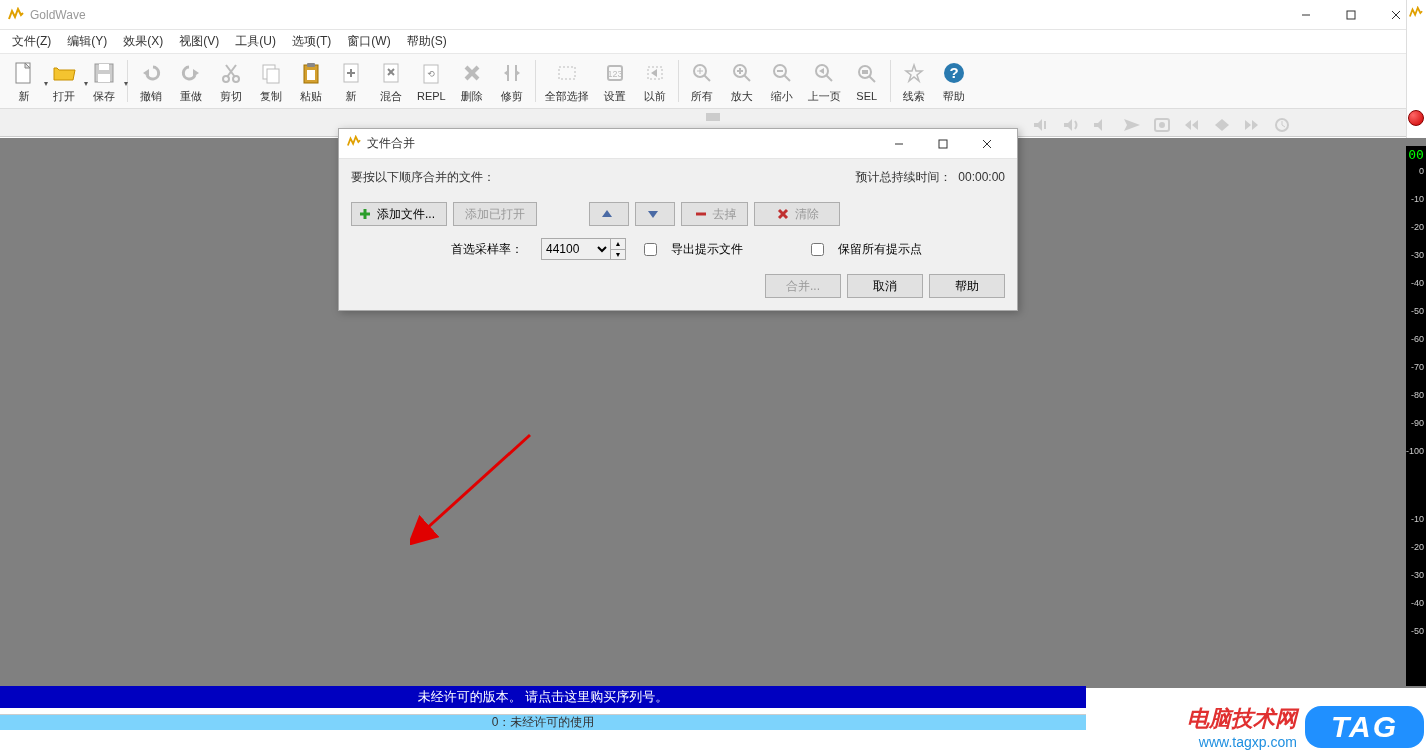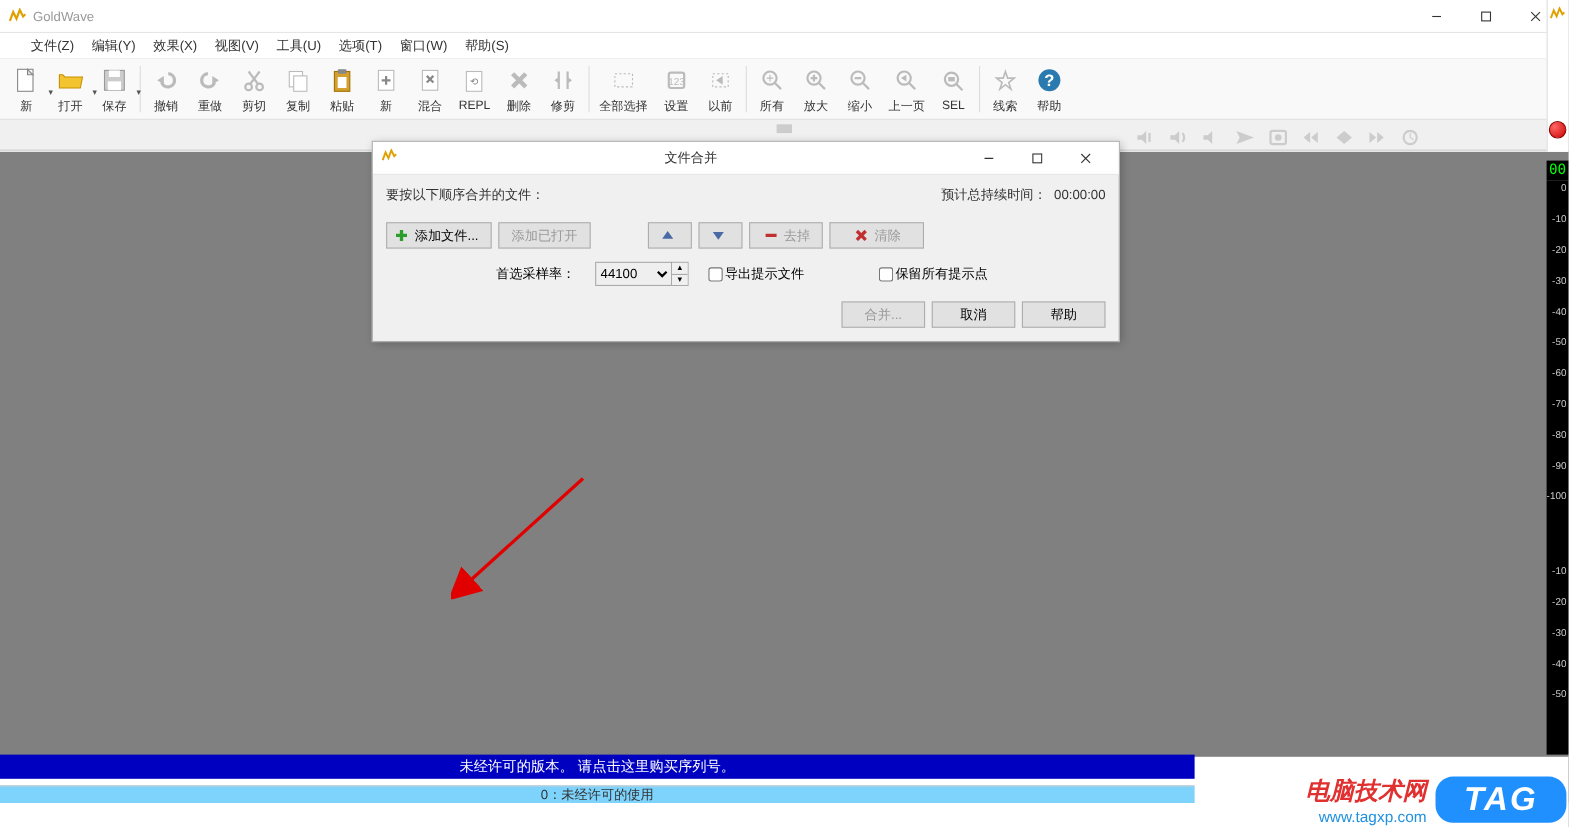--- a/index.html
+++ b/index.html
@@ -7,55 +7,55 @@
 
 
 .titlebar { height: 30px; background: #fff; border-bottom: 1px solid #e5e5e5; display: flex; align-items: center; padding: 0 8px; }
 .titlebar-icon { width: 16px; height: 16px; margin-right: 6px; }
 .titlebar-title { color: #999; font-size: 12px; flex: 1; }
 .titlebar-btns { display: flex; }
 .titlebar-btn { width: 45px; height: 28px; display: flex; align-items: center; justify-content: center; color: #555; }
 .titlebar-btn svg { width: 10px; height: 10px; }
 
 
-.menubar { height: 24px; display: flex; align-items: center; padding: 0 20px; border-bottom: 1px solid #e8e8e8; background: #fff; }
+.menubar { height: 24px; display: flex; align-items: center; padding: 0 4px; border-bottom: 1px solid #e8e8e8; background: #fff; }
 .menu-item { padding: 3px 8px; color: #333; font-size: 12px; }
 
 
 .toolbar { height: 55px; display: flex; align-items: center; border-bottom: 1px solid #ddd; background: #f9f9f9; padding: 2px 4px; }
 .tool-btn { display: flex; flex-direction: column; align-items: center; justify-content: center; padding: 2px 6px; min-width: 36px; height: 50px; color: #555; font-size: 11px; position: relative; }
 .tool-btn .ticon { width: 28px; height: 28px; display: flex; align-items: center; justify-content: center; }
 .tool-btn .tlabel { margin-top: 2px; font-size: 11px; color: #333; }
 .tool-sep { width: 1px; height: 42px; background: #ddd; margin: 0 3px; }
 .drop-arrow { position: absolute; right: -4px; bottom: 18px; font-size: 8px; color: #555; }
 
 
 .toolbar2 { height: 28px; display: flex; align-items: center; background: #f0f0f0; border-bottom: 1px solid #ccc; padding: 0 4px; gap: 6px; flex-direction: column; }
 .t2-btn { width: 24px; height: 22px; display: flex; align-items: center; justify-content: center; color: #bbb; }
 
 
 .workspace { position: absolute; top: 138px; left: 0; right: 0; bottom: 64px; background: #808080; }
 
 
 .dialog { position: absolute; left: 338px; top: 128px; width: 680px; background: #f0f0f0; border: 1px solid #aaa; box-shadow: 2px 2px 8px rgba(0,0,0,.25); }
 .dlg-title { height: 30px; display: flex; align-items: center; padding: 0 8px; background: #fff; border-bottom: 1px solid #e5e5e5; }
-.dlg-title-text { flex: 1; font-size: 12px; color: #333; margin-left: 18px; text-align: center; }
+.dlg-title-text { flex: 1; font-size: 12px; color: #333; margin-left: 6px; }
 .dlg-wbtn { width: 44px; height: 28px; display: flex; align-items: center; justify-content: center; color: #444; }
 .dlg-body { padding: 10px 12px 12px; }
 .dlg-toprow { display: flex; justify-content: space-between; margin-bottom: 16px; font-size: 12px; color: #333; }
 .dlg-list { background: #fff; border: 1px solid #aaa; height: 340px; }
 .dlg-list-header { display: flex; background: #fff; border-bottom: 1px solid #e5e5e5; height: 24px; align-items: center; }
 .dlg-col { padding: 0 18px; font-size: 12px; color: #333; border-right: 1px solid #f0f0f0; height: 100%; display: flex; align-items: center; }
 .dlg-btnrow { display: flex; gap: 6px; margin-top: 8px; }
 .dlg-btn { height: 24px; border: 1px solid #adadad; background: #e1e1e1; display: inline-flex; align-items: center; justify-content: center; font-size: 12px; padding: 0 10px; }
 .dlg-btn.green-plus { padding-left: 4px; }
 .dlg-btn.disabled { color: #999; }
 .dlg-btn .bicon { width: 16px; height: 16px; margin-right: 4px; display: inline-flex; align-items: center; justify-content: center; }
 .dlg-optrow { display: flex; align-items: center; gap: 18px; margin-top: 12px; font-size: 12px; }
-.dlg-optrow label { display: flex; align-items: center; gap: 2px; }
+.dlg-optrow label { display: flex; align-items: center; gap: 14px; }
 .dlg-optrow select { height: 22px; font-size: 12px; border: 1px solid #aaa; }
 .spinner { display: inline-flex; flex-direction: column; border: 1px solid #aaa; height: 22px; width: 16px; margin-left: -1px; }
 .spinner div { flex: 1; display: flex; align-items: center; justify-content: center; font-size: 7px; background: #f0f0f0; border-bottom: 1px solid #aaa; }
 .spinner div:last-child { border-bottom: none; }
 .dlg-footer { display: flex; justify-content: flex-end; gap: 6px; margin-top: 14px; }
 .dlg-footer .dlg-btn { width: 76px; justify-content: center; }
 
 
 .arrow-annotation { position: absolute; pointer-events: none; }
 

